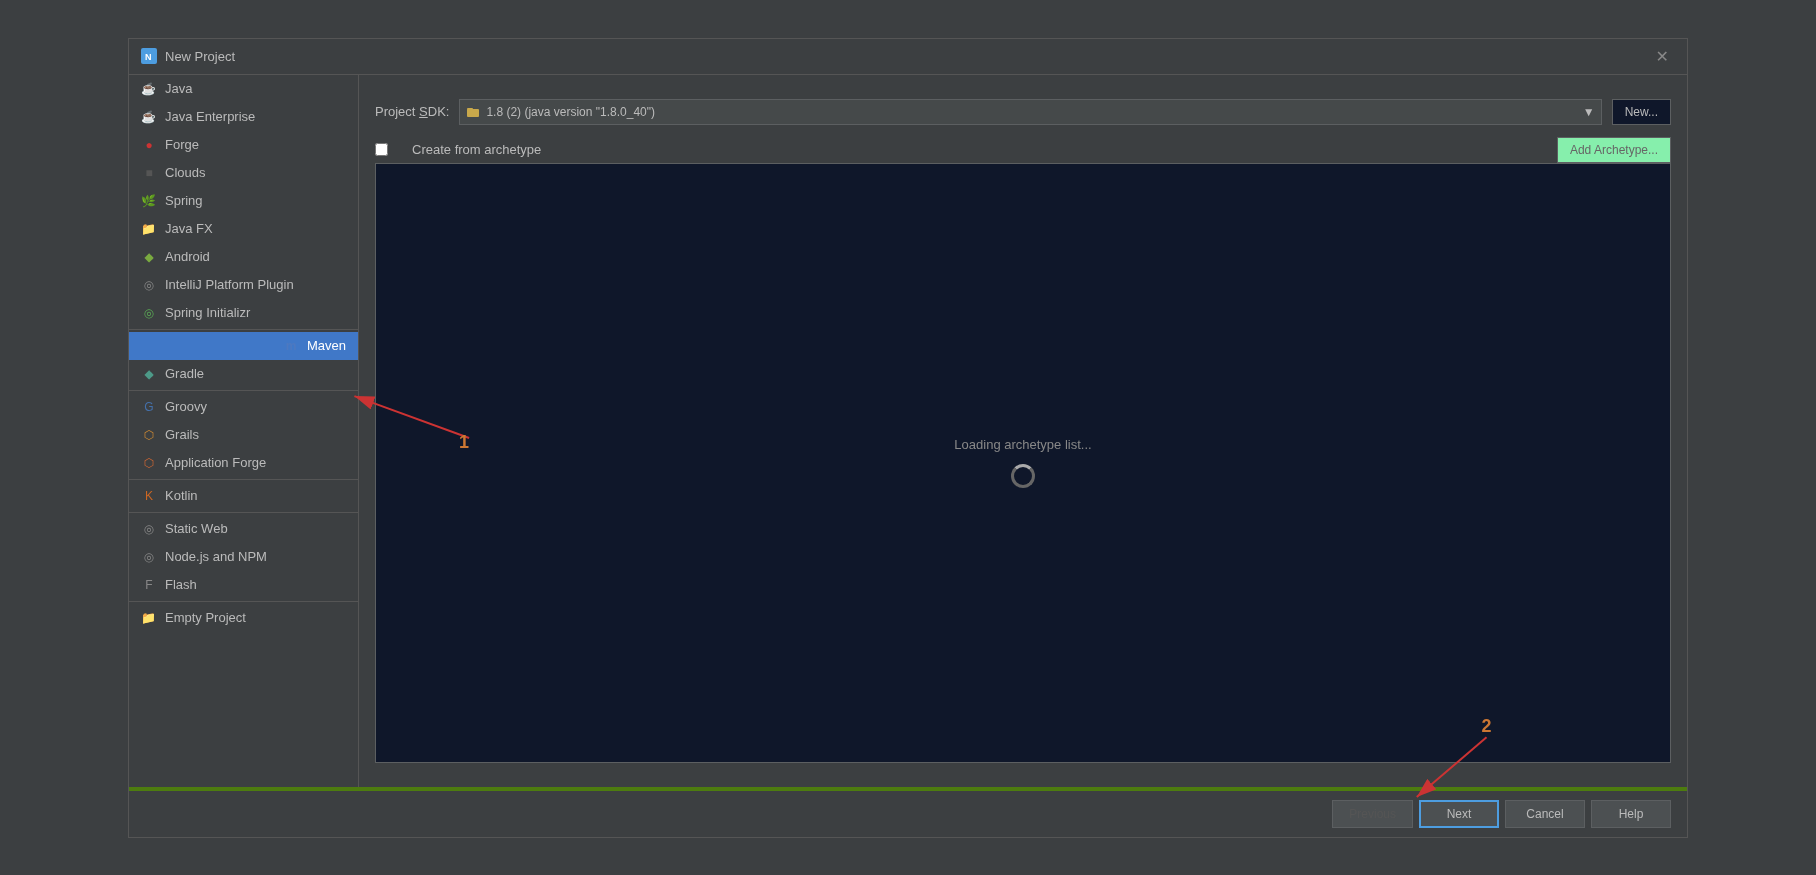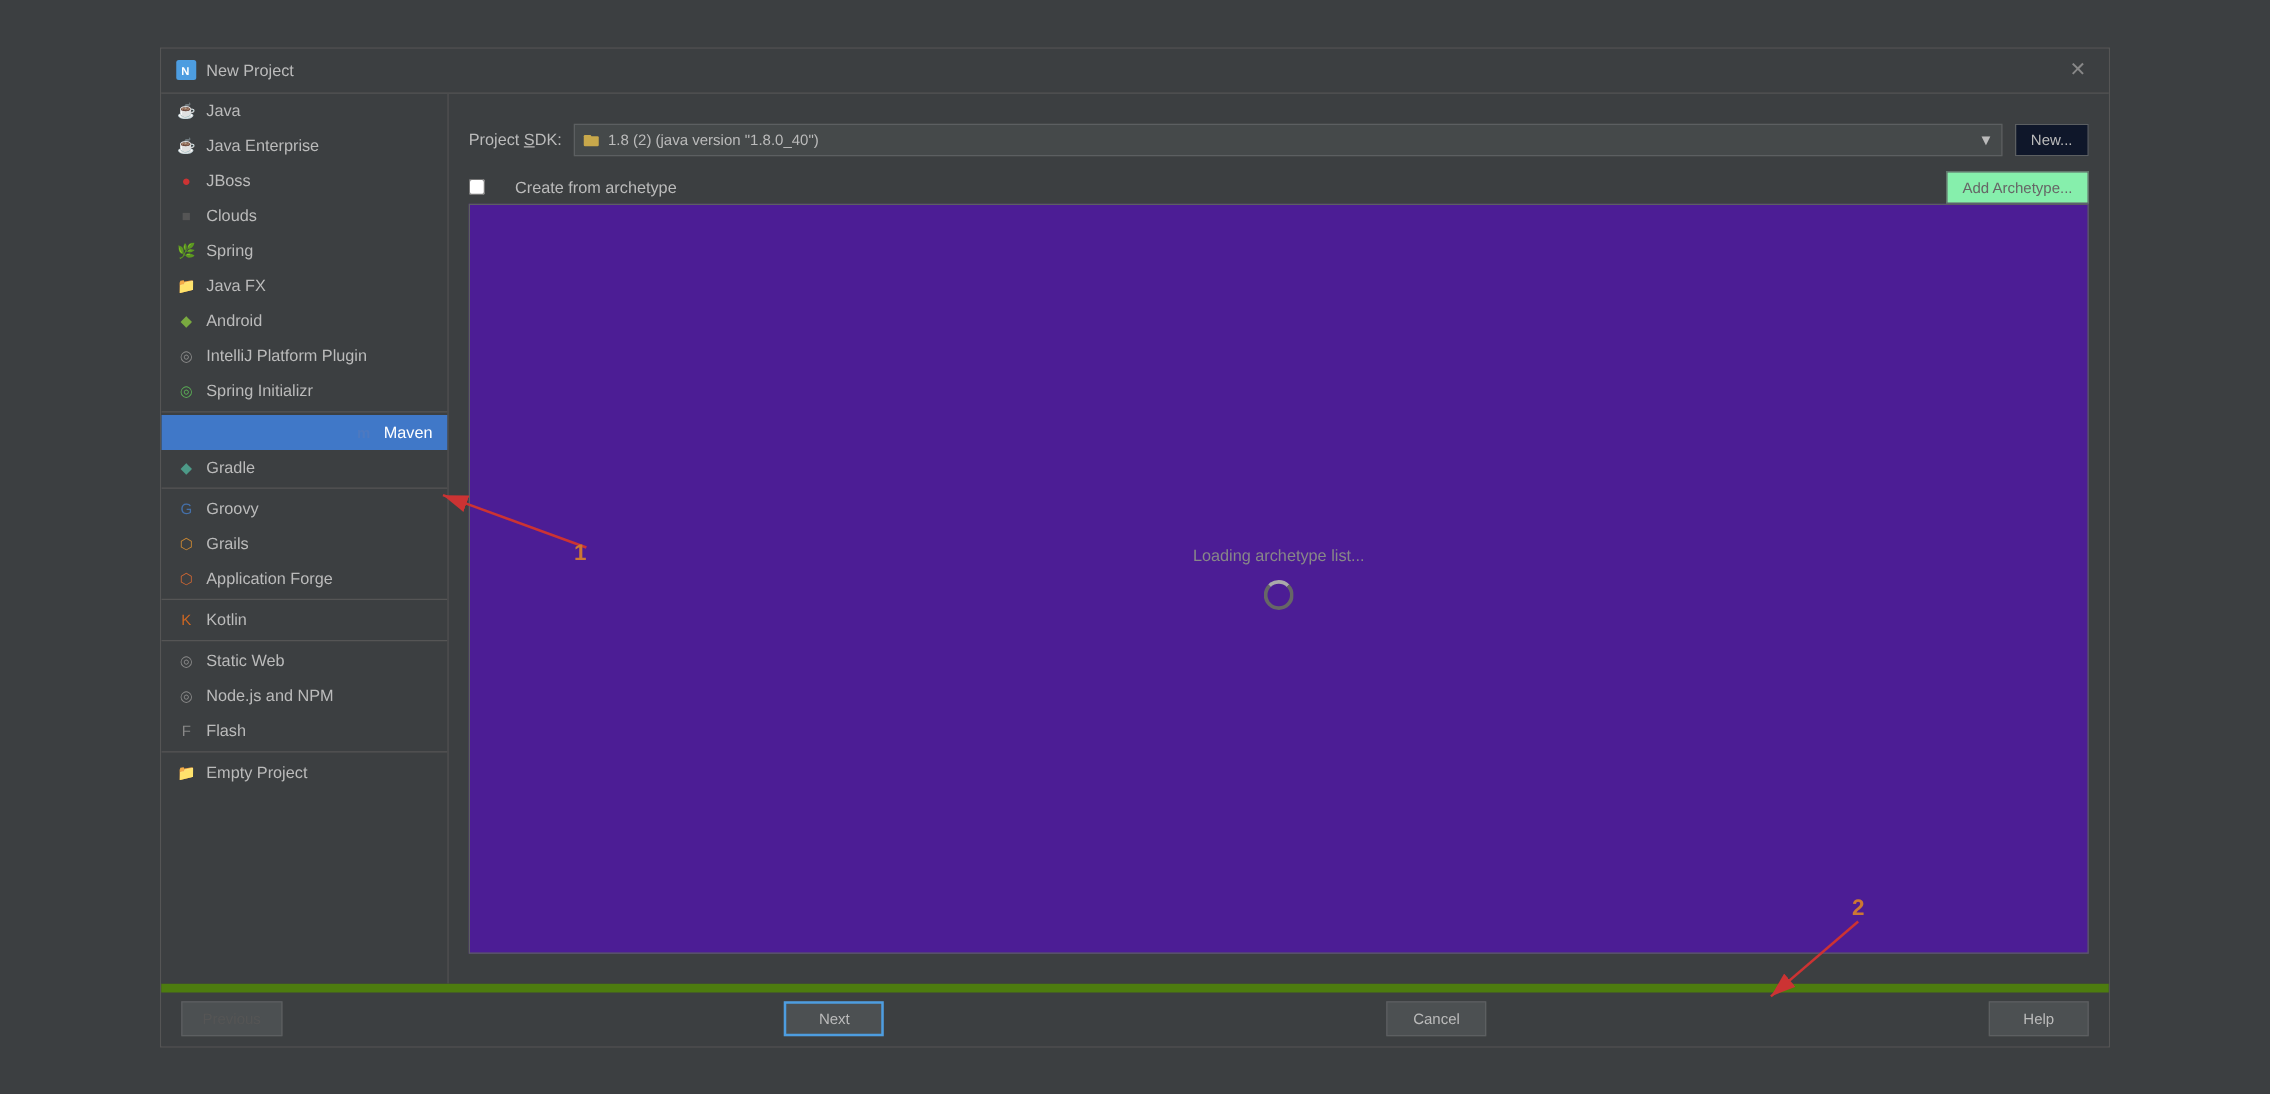--- a/index.html
+++ b/index.html
@@ -163,21 +163,21 @@
       height: 26px;
       padding: 0 12px;
       background: #86efac;
       border: 1px solid #5c5f61;
       color: #666;
       font-size: 12px;
       cursor: pointer;
     }
     .archetype-panel {
       flex: 1;
-      background: #4c1d95;
+      background: #0f172a;
       border: 1px solid #5c5f61;
       display: flex;
       align-items: center;
       justify-content: center;
       flex-direction: column;
       gap: 12px;
     }
     .loading-text {
       color: #888;
       font-size: 13px;
@@ -188,24 +188,24 @@
       border: 3px solid #666;
       border-top-color: #aaa;
       border-radius: 50%;
       animation: spin 1s linear infinite;
     }
     @keyframes spin { to { transform: rotate(360deg); } }
     
     .dialog-footer {
       height: 50px;
       background: #3c3f41;
-      border-top: 7px solid #4d7c0f;
-      display: flex;
-      align-items: center;
-      justify-content: space-between;
+      border-top: 4px solid #4d7c0f;
+      display: flex;
+      align-items: center;
+      justify-content: flex-end;
       padding: 0 16px;
       gap: 6px;
       flex-shrink: 0;
     }
     .footer-btn {
       height: 28px;
       padding: 0 16px;
       background: #4c5052;
       border: 1px solid #5c5f61;
       color: #bbb;
@@ -252,21 +252,21 @@
     <div class="sidebar-item">
           <span class="icon" style="color: rgb(192, 122, 58);">☕</span>
           <span>Java</span>
         </div>
         <div class="sidebar-item">
           <span class="icon" style="color: rgb(192, 122, 58);">☕</span>
           <span>Java Enterprise</span>
         </div>
         <div class="sidebar-item">
           <span class="icon" style="color: rgb(204, 51, 51);">●</span>
-          <span>JBoss</span>
+          <span>Forge</span>
         </div>
         <div class="sidebar-item">
           <span class="icon" style="color: rgb(85, 85, 85);">■</span>
           <span>Clouds</span>
         </div>
         <div class="sidebar-item">
           <span class="icon" style="color: rgb(106, 154, 53);">🌿</span>
           <span>Spring</span>
         </div>
         <div class="sidebar-item">

